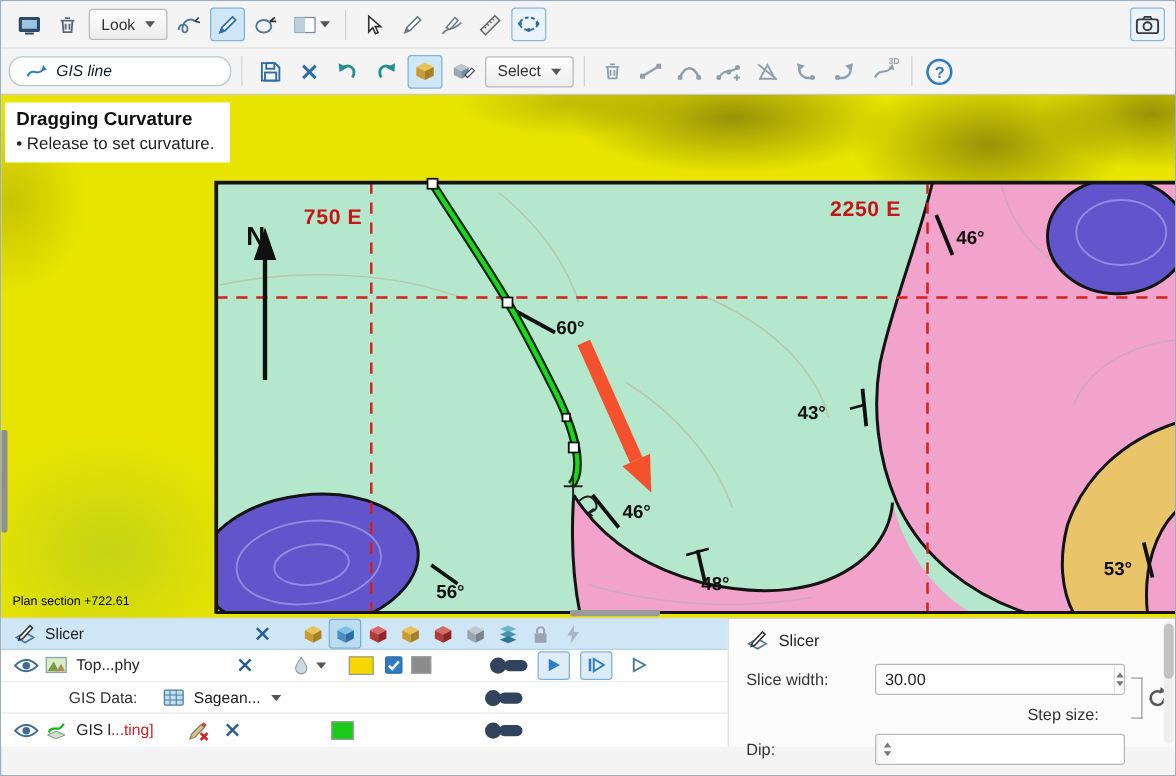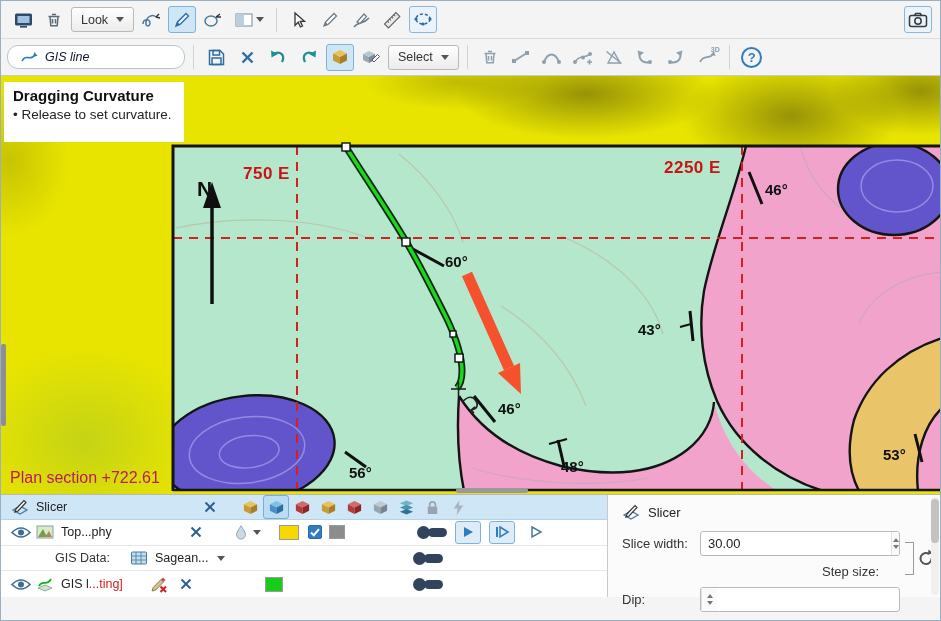--- a/index.html
+++ b/index.html
@@ -19,24 +19,24 @@
   .chev { width:0; height:0; border-left:4px solid transparent; border-right:4px solid transparent; border-top:5px solid #555; }
   .chip { display:flex; align-items:center; gap:7px; background:#fff; border:1px solid #b9c6cf; border-radius:11px; padding:3px 12px; height:24px; width:178px; }
   .chip span { font-style:italic; color:#0f172a; font-size:12.5px; }
   .ic { display:block; }
   .badge3d { position:absolute; top:1px; right:0px; font-size:7px; font-weight:bold; color:#8fa0ad; }
   .help { width:21px; height:21px; border-radius:50%; border:2px solid #2e7cc2; color:#2e7cc2; font-weight:bold; font-size:13px; display:flex; align-items:center; justify-content:center; }
 
   
   .map { position:relative; height:418px; flex-shrink:0; background:#e8e400; overflow:hidden; }
   .map svg.map-svg { position:absolute; left:0; top:0; }
-  .tooltip { position:absolute; left:3px; top:6px; background:#ffffff; padding:5px 12px 20px 9px; z-index:6; }
+  .tooltip { position:absolute; left:3px; top:6px; background:#ffffff; padding:5px 12px 8px 9px; z-index:6; }
   .tooltip .t1 { font-weight:bold; font-size:15px; color:#101010; }
   .tooltip .t2 { font-size:13.5px; color:#222; margin-top:3px; }
-  .plan-label { position:absolute; left:9px; bottom:7px; color:#be185d; font-size:16px; z-index:5; }
+  .plan-label { position:absolute; left:9px; bottom:7px; color:#000000; font-size:10px; z-index:5; }
   .vscroll-map { position:absolute; left:0; top:268px; width:5px; height:82px; background:#8f8f8f; border-radius:2px; z-index:6; }
   .hscroll-map { position:absolute; left:455px; bottom:1px; width:72px; height:5px; background:#9a9a9a; border-radius:2px; z-index:6; }
 
   .gridlabel { font-family:"Liberation Sans",sans-serif; font-weight:bold; font-size:17px; fill:#c81414; letter-spacing:0.5px; }
   .north-t { font-family:"Liberation Sans",sans-serif; font-weight:bold; font-size:21px; fill:#101010; }
   .dip { font-family:"Liberation Sans",sans-serif; font-weight:bold; font-size:15px; fill:#101010; }
   .contact { fill:none; stroke:#141414; stroke-width:2.4; }
   .contactfill { stroke:#141414; stroke-width:2.4; }
   .contour { fill:none; stroke:#b9c3a6; stroke-width:1.2; opacity:0.9; }
   .contour2 { fill:none; stroke:#c9a9bb; stroke-width:1.2; opacity:0.9; }
@@ -64,21 +64,21 @@
   .pbtn { width:26px; height:23px; display:flex; align-items:center; justify-content:center; border-radius:3px; border:1px solid transparent; }
   .pbtn.active { border:1px solid #7fb2d9; background:#ddecf7; }
   .right-group { margin-left:auto; margin-right:50px; display:flex; align-items:center; gap:8px; }
   .btn-spacer { width:98px; height:1px; }
 
   
   .props { flex:1; background:#fbfbfb; position:relative; padding:8px 40px 6px 14px; }
   .props-title { display:flex; align-items:center; gap:8px; font-size:13px; color:#222; margin-bottom:10px; }
   .field { display:flex; align-items:center; margin-bottom:8px;justify-content:flex-end; }
   .field label { width:78px; font-size:13px; color:#333; flex-shrink:0; }
-  .spin { display:flex; width:200px; height:25px; border:1px solid #b9b9b9; background:#fff; border-radius:3px; overflow:hidden; }
+  .spin { display:flex; width:200px; height:25px; border:1px solid #b9b9b9; background:#fff; border-radius:3px; overflow:hidden;margin-left:25px; }
   .spin input { flex:1; border:none; outline:none; padding:0 7px; font-size:13px; font-family:"Liberation Sans",sans-serif; color:#222; background:transparent; }
   .spin .arrows { width:16px; display:flex; flex-direction:column; justify-content:center; align-items:center; gap:3px; border-left:1px solid #e2e2e2; background:#fafafa; }
   .spin .arrows i { display:block; width:0; height:0; border-left:3.5px solid transparent; border-right:3.5px solid transparent; }
   .spin .arrows i.up { border-bottom:4.5px solid #777; }
   .spin .arrows i.down { border-top:4.5px solid #777; }
   .bracket { position:absolute; right:26px; top:47px; width:9px; height:33px; border-top:1.5px solid #9a9a9a; border-right:1.5px solid #9a9a9a; border-bottom:1.5px solid #9a9a9a; }
   .reset-btn { position:absolute; right:3px; top:52px; width:22px; height:22px; display:flex; align-items:center; justify-content:center; }
   .vscroll-panel { position:absolute; right:1px; top:2px; bottom:2px; width:8px; background:#efefef; border-radius:4px; }
   .vscroll-panel .thumb { width:8px; height:44px; background:#c2c2c2; border-radius:4px; margin-top:2px; }
 </style>

